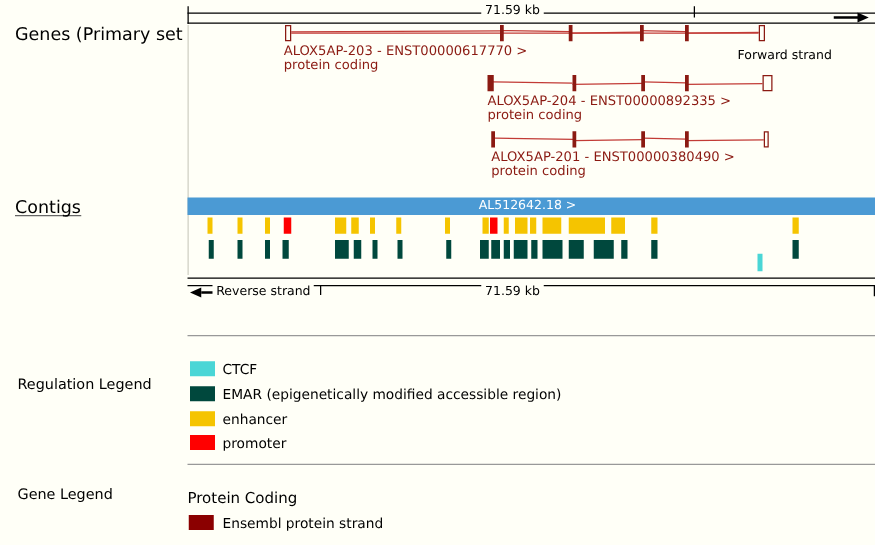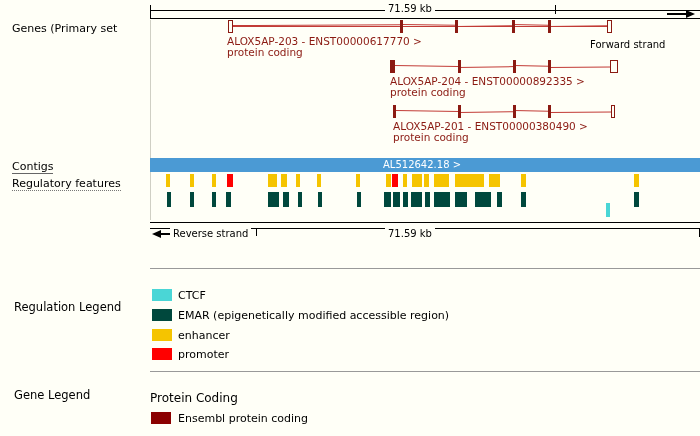--- a/index.html
+++ b/index.html
@@ -20,21 +20,21 @@
     position: absolute;
     left: 0; top: 0;
     width: 700px;
     height: 436px;
     background: #fffff7;
   }
 
   
   .rowlabel {
     position: absolute;
-    font-size: 11px;
+    font-size: 14px;
     color: #000;
     line-height: 13px;
     white-space: nowrap;
     text-align: left;
   }
   .u-solid {
     border-bottom: 1px solid #666;
     display: inline-block;
     line-height: 12px;
   }
@@ -236,23 +236,20 @@
     <div class="tx-label" style="left:393px; top:120px;">ALOX5AP-201 - ENST00000380490 &gt;</div>
     <div class="tx-label" style="left:393px; top:131px;">protein coding</div>
   </div>
 
   <div class="rowlabel" style="left:12px; top:160px;">
     <span class="u-solid">Contigs</span>
   </div>
   <div class="contig-bar" style="left:150px; top:158px; width:550px; height:14px;"></div>
   <div class="contig-text" style="left:383px; top:158px;">AL512642.18 &gt;</div>
 
-  <div class="rowlabel" style="left:12px; top:177px;">
-    <span class="u-dotted">Regulatory features</span>
-  </div>
 
   <div>
     <div class="reg" style="left:166px; top:174px; width:4px;  height:13px; background:#f5c400;"></div>
     <div class="reg" style="left:190px; top:174px; width:4px;  height:13px; background:#f5c400;"></div>
     <div class="reg" style="left:212px; top:174px; width:4px;  height:13px; background:#f5c400;"></div>
     <div class="reg" style="left:227px; top:174px; width:6px;  height:13px; background:#ff0000;"></div>
     <div class="reg" style="left:268px; top:174px; width:9px;  height:13px; background:#f5c400;"></div>
     <div class="reg" style="left:281px; top:174px; width:6px;  height:13px; background:#f5c400;"></div>
     <div class="reg" style="left:296px; top:174px; width:4px;  height:13px; background:#f5c400;"></div>
     <div class="reg" style="left:317px; top:174px; width:4px;  height:13px; background:#f5c400;"></div>
@@ -327,16 +324,16 @@
     <div class="legend-text" style="left:178px; top:348px;">promoter</div>
   </div>
 
   <div class="legend-rule" style="top:371px;"></div>
   <div class="legend-head" style="left:14px; top:389px;">Gene Legend</div>
 
   <div class="legend-text" style="left:150px; top:392px; font-size:12px;">Protein Coding</div>
 
   <div>
     <div class="legend-swatch" style="left:151px; top:412px; background:#8b0000;"></div>
-    <div class="legend-text" style="left:178px; top:412px;">Ensembl protein coding</div>
+    <div class="legend-text" style="left:178px; top:412px;">Ensembl protein strand</div>
   </div>
 
 </div>
 
 </body></html>

